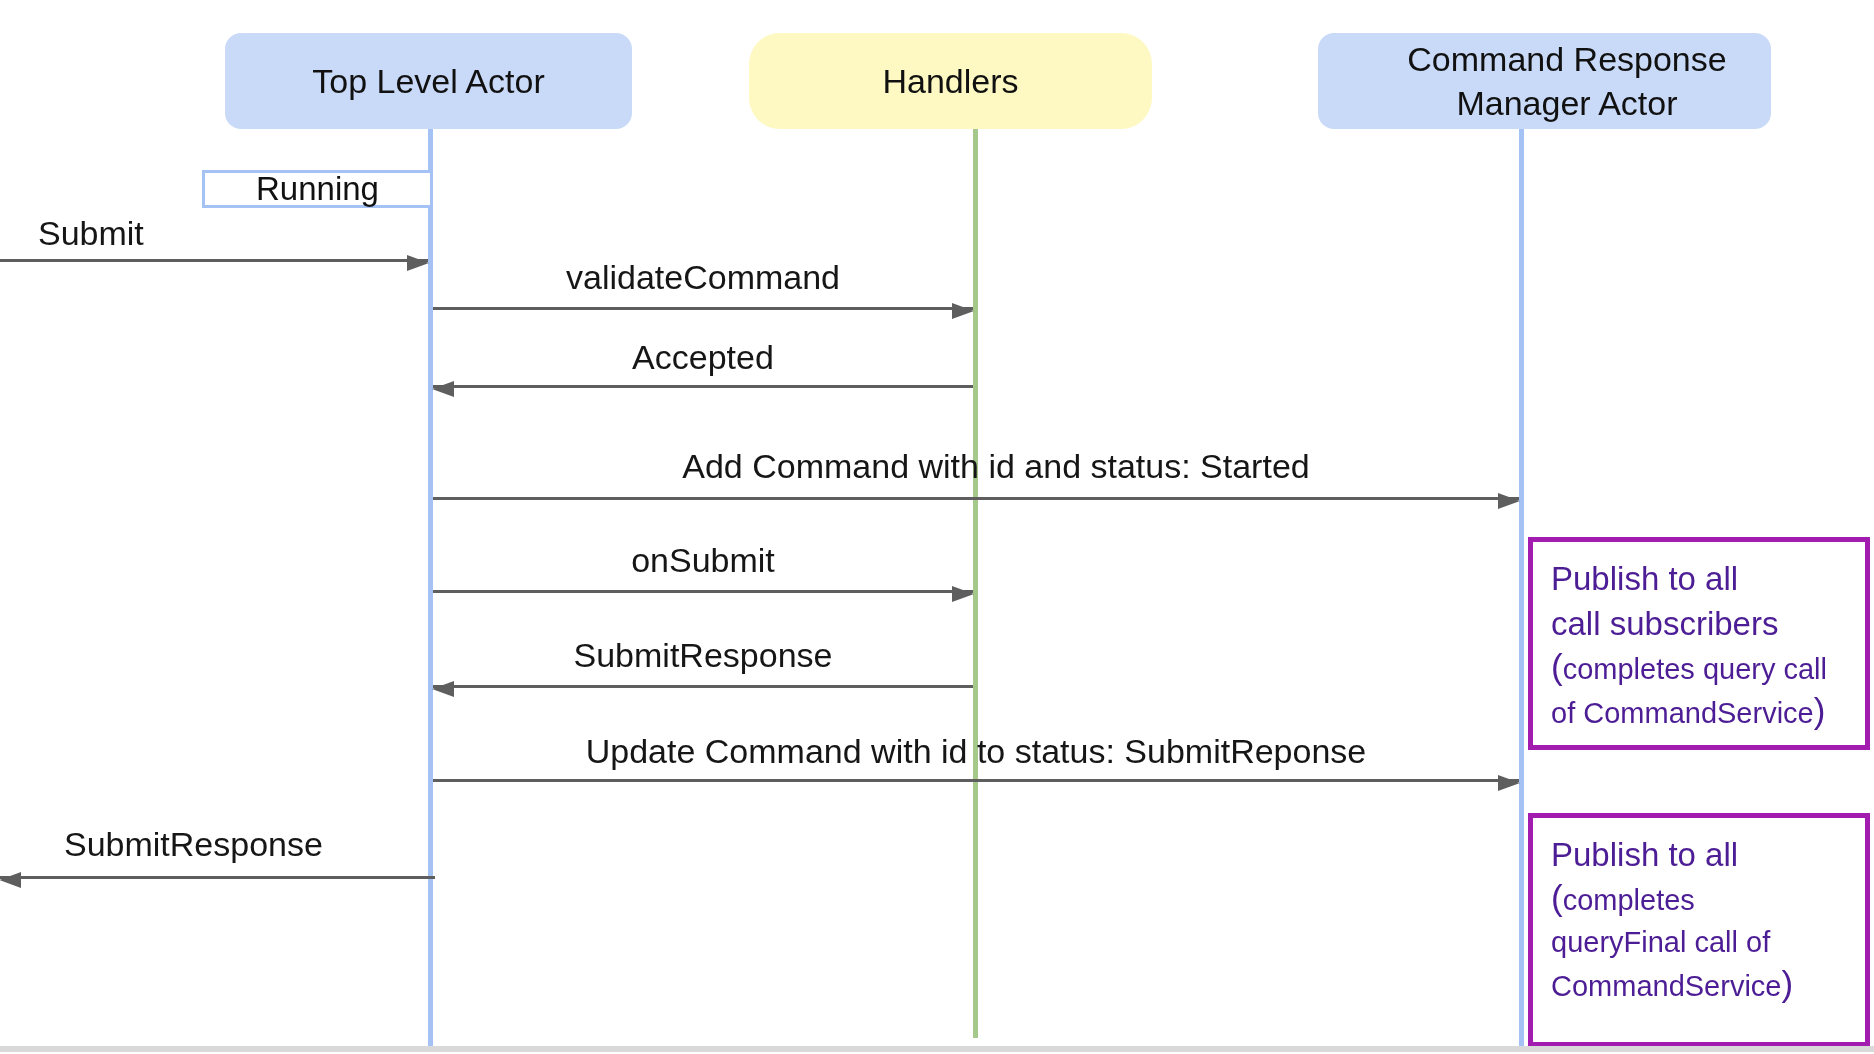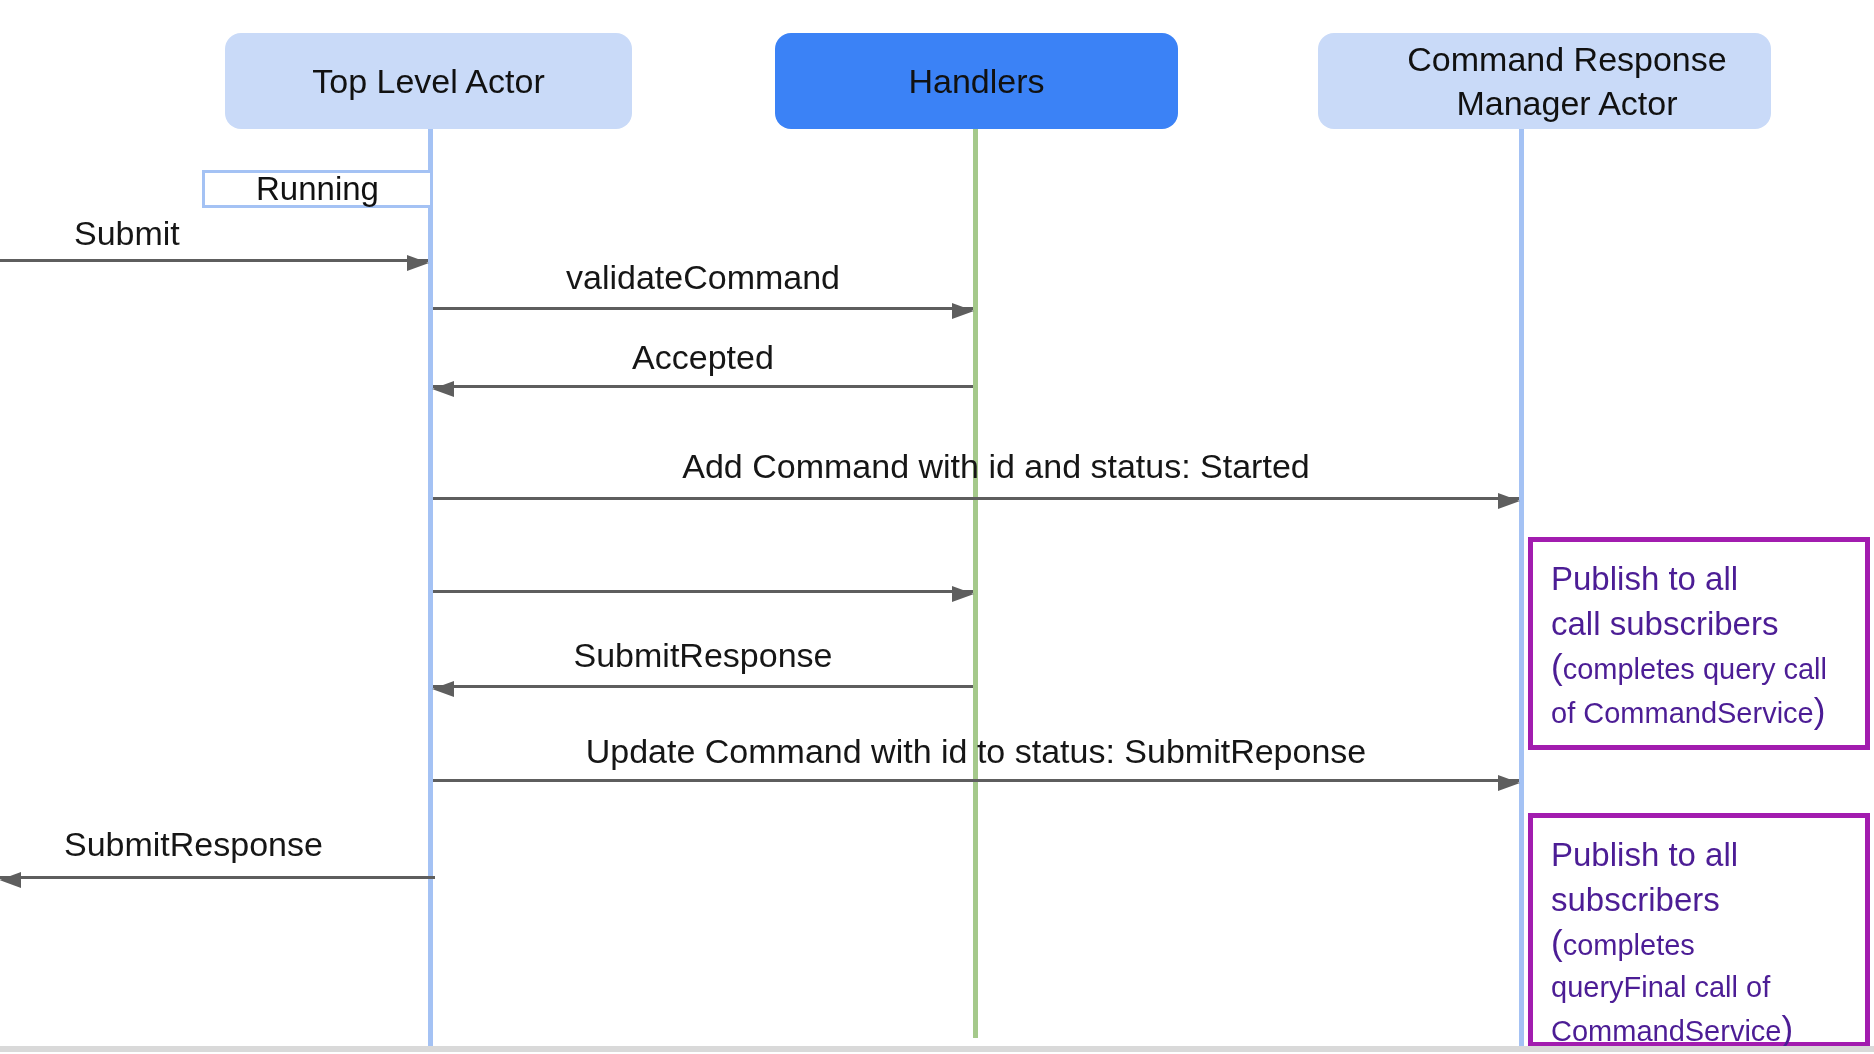--- a/index.html
+++ b/index.html
@@ -21,21 +21,21 @@
     border-radius: 16px;
     display: flex;
     align-items: center;
     justify-content: center;
     text-align: center;
     font-size: 34px;
     line-height: 44px;
     color: #111111;
   }
   .actor-tla      { left: 225px;  width: 407px; background: #c9daf8; }
-  .actor-handlers { left: 775px;  width: 403px; background: #3b82f6; }
+  .actor-handlers { left: 749px;  width: 403px; background: #fef9c3; border-radius: 31px; }
   .actor-crm      { left: 1318px; width: 408px; background: #c9daf8; padding-left: 45px; }
 
   
   .lifeline { position: absolute; top: 129px; width: 5px; }
   .lifeline-tla      { left: 428px;  height: 921px; background: #a4c2f4; }
   .lifeline-handlers { left: 973px;  height: 909px; background: #a5c98b; }
   .lifeline-crm      { left: 1519px; height: 918px; background: #a4c2f4; }
 
   
   .activation {
@@ -78,21 +78,21 @@
 
   
   .msg-label {
     position: absolute;
     font-size: 34px;
     line-height: 42px;
     white-space: nowrap;
     color: #161616;
   }
   .centered { text-align: center; }
-  .l-submit      { left: 38px;  top: 212px; margin-left: 36px; }
+  .l-submit      { left: 38px;  top: 212px; }
   .l-validate    { left: 433px; width: 540px;  top: 256px; }
   .l-accepted    { left: 433px; width: 540px;  top: 336px; }
   .l-addcmd      { left: 433px; width: 1086px; top: 445px; padding-left: 20px; }
   .l-onsubmit    { left: 433px; width: 540px;  top: 539px; }
   .l-subresp     { left: 433px; width: 540px;  top: 634px; }
   .l-updatecmd   { left: 433px; width: 1086px; top: 730px; }
   .l-subresp-out { left: 64px;  top: 823px; }
 
   
   .note {
@@ -143,20 +143,21 @@
   </div>
 
   <div class="activation">
     <span>Running</span>
   </div>
 
   <div class="msg-label l-submit">Submit</div>
   <div class="msg-label centered l-validate">validateCommand</div>
   <div class="msg-label centered l-accepted">Accepted</div>
   <div class="msg-label centered l-addcmd">Add Command with id and status: Started</div>
+  <div class="msg-label centered l-onsubmit">onSubmit</div>
   <div class="msg-label centered l-subresp">SubmitResponse</div>
   <div class="msg-label centered l-updatecmd">Update Command with id to status: SubmitReponse</div>
   <div class="msg-label l-subresp-out">SubmitResponse</div>
 
   <div class="arrow a-submit">
     <span class="head-right"></span>
   </div>
   <div class="arrow a-validate">
     <span class="head-right"></span>
   </div>
@@ -180,21 +181,20 @@
   </div>
 
   <div class="note note-1">
     <div>Publish to all</div>
     <div>call subscribers</div>
     <div class="note-line-small"><span class="paren">(</span>completes query call</div>
     <div class="note-line-small">of CommandService<span class="paren">)</span></div>
   </div>
   <div class="note note-2">
     <div>Publish to all</div>
-    <div>subscribers</div>
     <div class="note-line-small"><span class="paren">(</span>completes</div>
     <div class="note-line-small">queryFinal call of</div>
     <div class="note-line-small">CommandService<span class="paren">)</span></div>
   </div>
 
   <div class="bottom-rule"></div>
 
 </div>
 
 </body></html>

